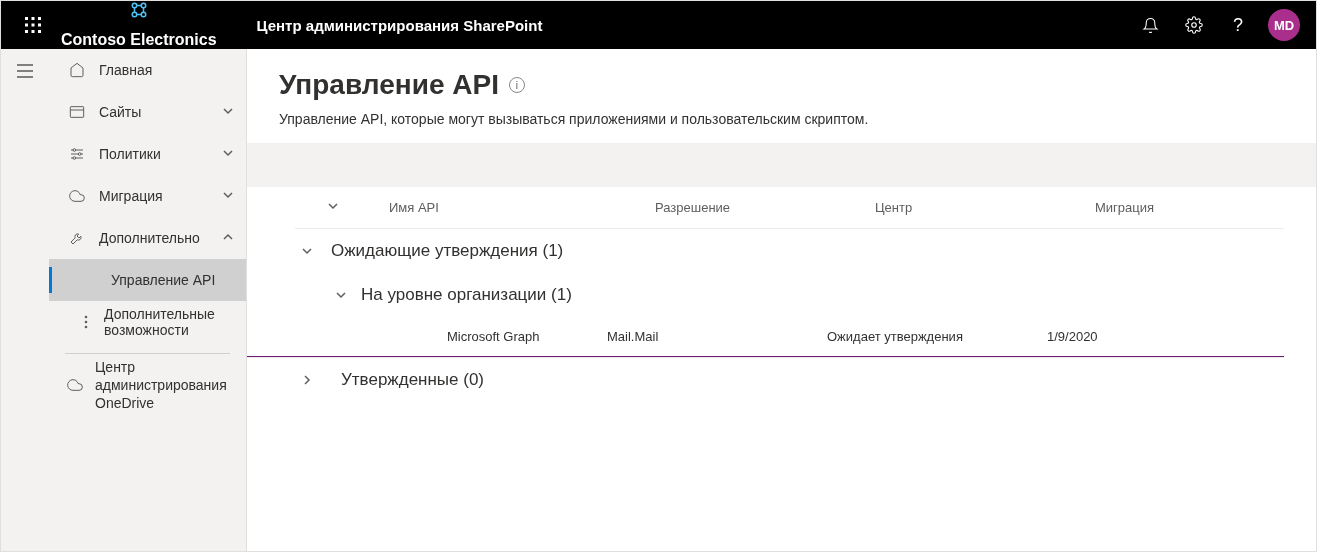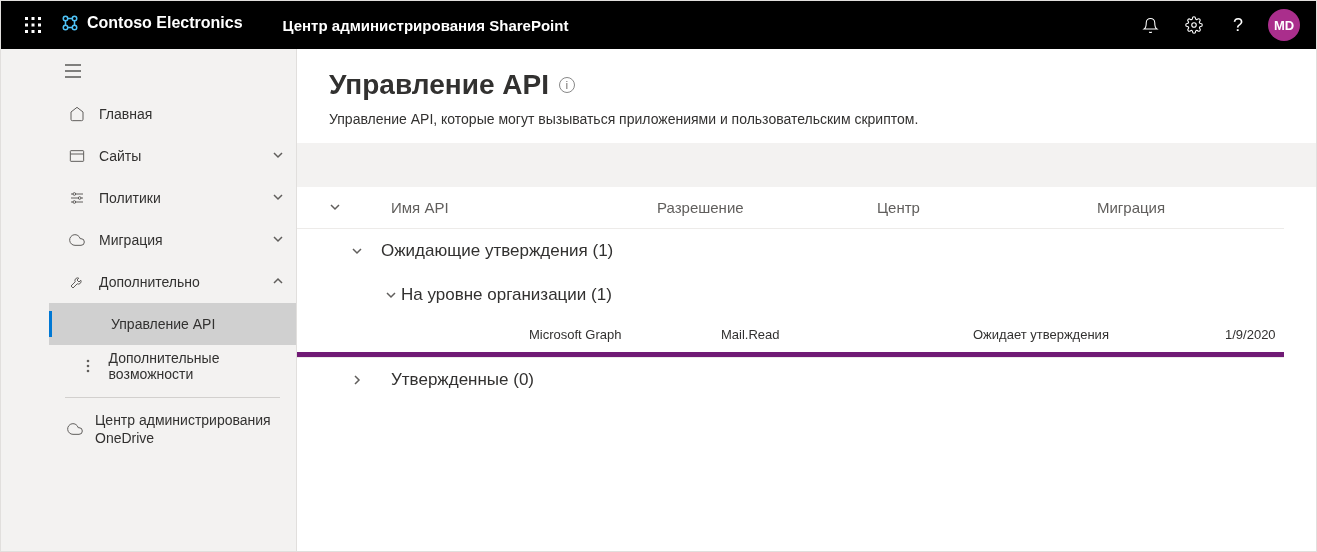--- a/index.html
+++ b/index.html
@@ -2,34 +2,34 @@
 <html><head>
 <meta charset="utf-8">
 <style>
   * { box-sizing: border-box; margin: 0; padding: 0; }
   body { font-family: 'Segoe UI', Tahoma, sans-serif; background: #fff; color: #323130; overflow: hidden; }
   .root { width: 1317px; height: 552px; display: flex; flex-direction: column; border: 1px solid #e1dfdd; }
   
   
   .header { height: 48px; background: #000; color: #fff; display: flex; align-items: center; padding: 0 8px; }
   .waffle { width: 48px; height: 48px; display: flex; align-items: center; justify-content: center; cursor: pointer; }
-  .brand { display: flex; gap: 8px; margin-left: 4px; }
+  .brand { display: flex; align-items: center; gap: 8px; margin-left: 4px; flex-direction: column; }
   .brand-icon { color: #4fc3f7; }
   .brand-name { font-size: 16px; font-weight: 600; }
   .app-title { margin-left: 40px; font-size: 15px; font-weight: 600; }
   .header-spacer { flex: 1; }
   .header-actions { display: flex; align-items: center; gap: 0; }
   .header-icon-btn { width: 44px; height: 48px; display: flex; align-items: center; justify-content: center; cursor: pointer; }
   .avatar { width: 32px; height: 32px; border-radius: 50%; background: #aa2e8c; color: #ffffff; font-size: 13px; font-weight: 600; display: flex; align-items: center; justify-content: center; margin: 0 8px; cursor: pointer; }
   
   
   .body { flex: 1; display: flex; overflow: hidden; }
   
   
-  .sidebar { width: 296px; background: #f3f2f1; border-right: 1px solid #e1dfdd; display: flex; flex-direction: column; padding-left: 48px; }
+  .sidebar { width: 246px; background: #f3f2f1; border-right: 1px solid #e1dfdd; display: flex; flex-direction: row; }
   .hamburger { width: 48px; height: 44px; display: flex; align-items: center; justify-content: center; cursor: pointer; }
   .nav { flex: 1; overflow-y: auto; }
   .nav-item { height: 42px; display: flex; align-items: center; padding: 0 12px 0 18px; cursor: pointer; font-size: 14px; color: #323130; position: relative; }
   .nav-item .icon { width: 20px; display: flex; justify-content: center; margin-right: 12px; color: #605e5c; }
   .nav-item .chev { margin-left: auto; color: #605e5c; }
   .nav-sub { padding-left: 30px; }
   .nav-item.selected { background: #d0d0d0; }
   .nav-item.selected::before { content: ''; position: absolute; left: 0; top: 8px; bottom: 8px; width: 3px; background: #0078d4; }
   .nav-divider { height: 1px; background: #d2d0ce; margin: 10px 16px; }
   
@@ -37,35 +37,35 @@
   .main { flex: 1; display: flex; flex-direction: column; overflow: hidden; }
   .page-header { padding: 20px 32px 16px 32px; }
   .page-title-row { display: flex; align-items: center; gap: 10px; }
   .page-title { font-size: 28px; font-weight: 600; }
   .info-icon { color: #605e5c; font-size: 14px; border: 1px solid #888; border-radius: 50%; width: 16px; height: 16px; display: inline-flex; align-items: center; justify-content: center; font-size: 10px; cursor: pointer; }
   .page-subtitle { margin-top: 10px; font-size: 14px; color: #323130; }
   .gray-bar { height: 44px; background: #f3f2f1; }
   
   
   .table-area { padding: 0 32px 0 0; font-size: 14px; }
-  .table-header { display: flex; align-items: center; height: 42px; border-bottom: 1px solid #edebe9; color: #605e5c; font-size: 15px; }
+  .table-header { display: flex; align-items: center; height: 42px; border-bottom: 1px solid #edebe9; color: #605e5c; font-size: 13px; margin-left: 48px; }
   .col-toggle { width: 60px; display:flex; justify-content:flex-end; padding-right: 16px; }
   .col-name { flex: 0 0 300px; padding-left: 34px; }
   .col-perm { flex: 0 0 220px; }
   .col-access { flex: 0 0 220px; }
   .col-req { flex: 1; }
   .sort-icon { color: #605e5c; }
   
   .group-row { display: flex; align-items: center; height: 44px; cursor: pointer; }
   .group-row .chev { width: 20px; display:flex; justify-content:center; color: #605e5c; }
   .group-label { font-size: 17px; font-weight: 400; color: #323130; }
   .group-0 { padding-left: 50px; }
   .group-1 { padding-left: 84px; }
   
-  .data-row { display: flex; align-items: center; height: 40px; border-bottom: 5px solid #701a75; gap: 32px; }
+  .data-row { display: flex; align-items: center; height: 40px; border-bottom: 1px solid #701a75; }
   .data-row .col-name { padding-left: 140px; flex: 0 0 300px; }
   .data-row .c { font-size: 13px; color: #323130; }
   
   .chev-svg { width: 12px; height: 12px; }
 </style>
 </head>
 <body>
 
 <div class="root">
 
@@ -243,27 +243,27 @@
             </span>
           <span class="group-label" style="margin-left:14px">Ожидающие утверждения (1)</span>
         </div>
 
         <div class="group-row group-1">
           <span class="chev">
               <svg class="chev-svg" viewBox="0 0 12 12" fill="none" stroke="currentColor" stroke-width="1.5">
                 <path d="M2 4l4 4 4-4"></path>
               </svg>
             </span>
-          <span class="group-label" style="margin-left:0">На уровне организации (1)</span>
+          <span class="group-label" style="margin-left:10px">На уровне организации (1)</span>
         </div>
 
         <div class="data-row">
           <div class="col-toggle"></div>
           <div class="col-name c">Microsoft Graph</div>
-          <div class="col-perm c">Mail.Read</div>
+          <div class="col-perm c">Mail.Mail</div>
           <div class="col-access c">Ожидает утверждения</div>
           <div class="col-req c">1/9/2020</div>
         </div>
 
         <div class="group-row group-0" style="border-top:1px solid #edebe9">
           <span class="chev">
               <svg class="chev-svg" viewBox="0 0 12 12" fill="none" stroke="currentColor" stroke-width="1.5">
                 <path d="M4 2l4 4-4 4"></path>
               </svg>
             </span>

